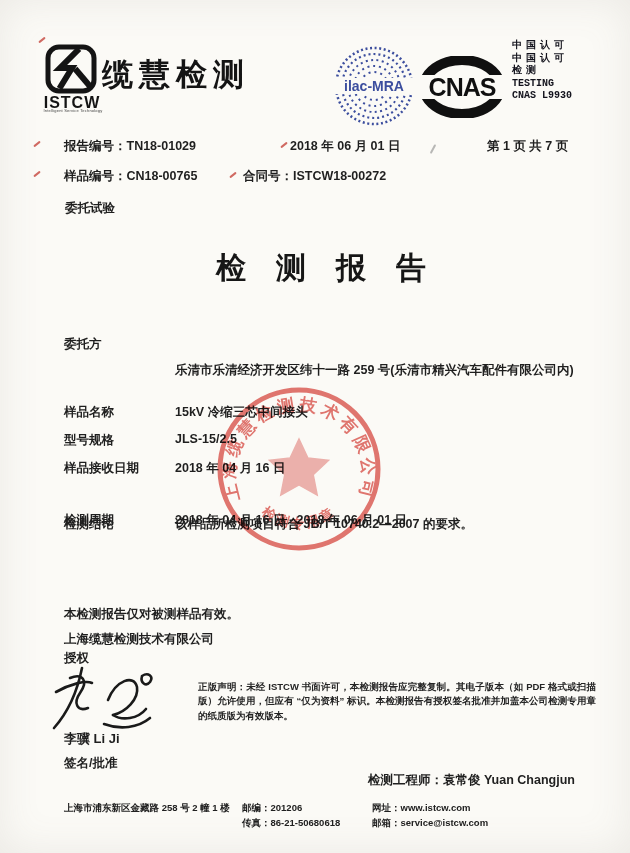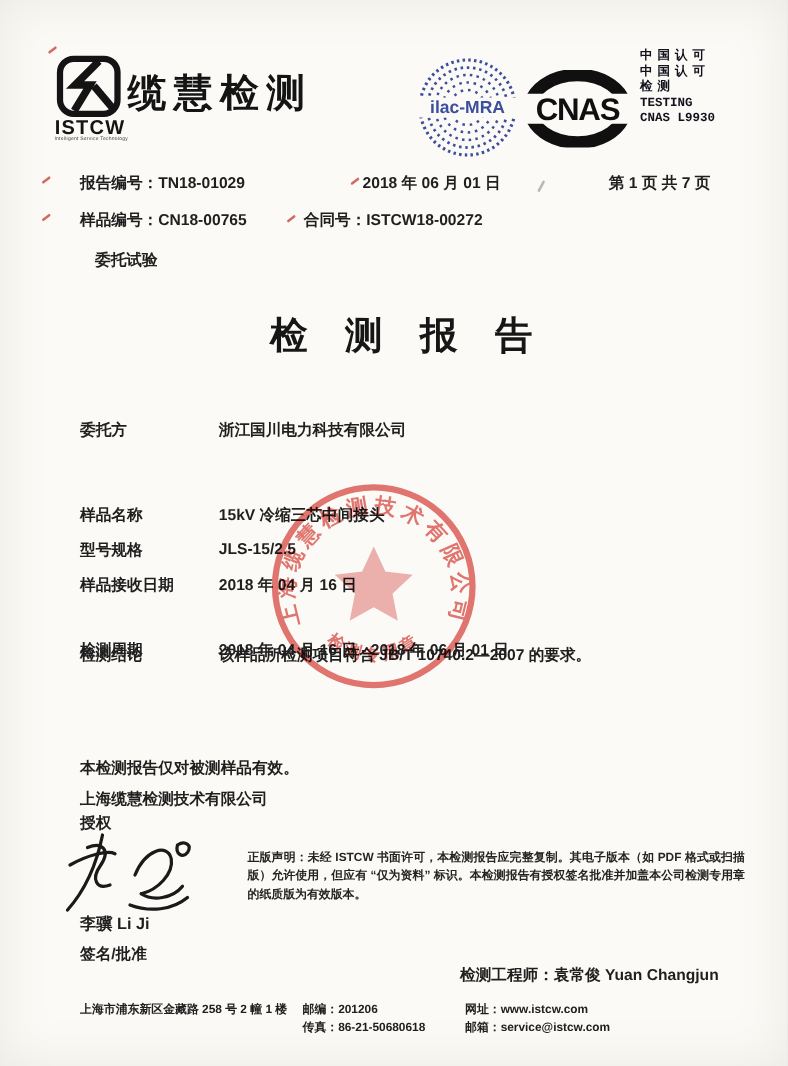--- a/index.html
+++ b/index.html
@@ -82,28 +82,28 @@
   <div class="abs meta-line" style="left:290px;top:138px">2018 年 06 月 01 日</div>
   <div class="abs meta-line" style="left:487px;top:138px">第 1 页 共 7 页</div>
 
   <div class="abs meta-line" style="left:64px;top:168px">
     <span>样品编号：</span><span>CN18-00765</span>
   </div>
   <div class="abs meta-line" style="left:243px;top:168px">
     <span>合同号：</span><span>ISTCW18-00272</span>
   </div>
 
-  <div class="abs meta-line" style="left:76px;top:200px">委托试验</div>
+  <div class="abs meta-line" style="left:65px;top:200px">委托试验</div>
 
   <div class="abs title">检测报告</div>
 
   <div class="abs frow" style="top:336px">
     <div class="flabel">委托方</div>
-    <div>浙江国川电力科技有限公司</div>
   </div>
+  <div class="abs" style="left:175px;top:362px;font-size:12.5px;font-weight:bold;white-space:nowrap">乐清市乐清经济开发区纬十一路 259 号(乐清市精兴汽车配件有限公司内)</div>
 
   <div class="abs frow" style="top:404px">
     <div class="flabel">样品名称</div>
     <div>15kV 冷缩三芯中间接头</div>
   </div>
   <div class="abs frow" style="top:432px">
     <div class="flabel">型号规格</div>
     <div>JLS-15/2.5</div>
   </div>
   <div class="abs frow" style="top:460px">

